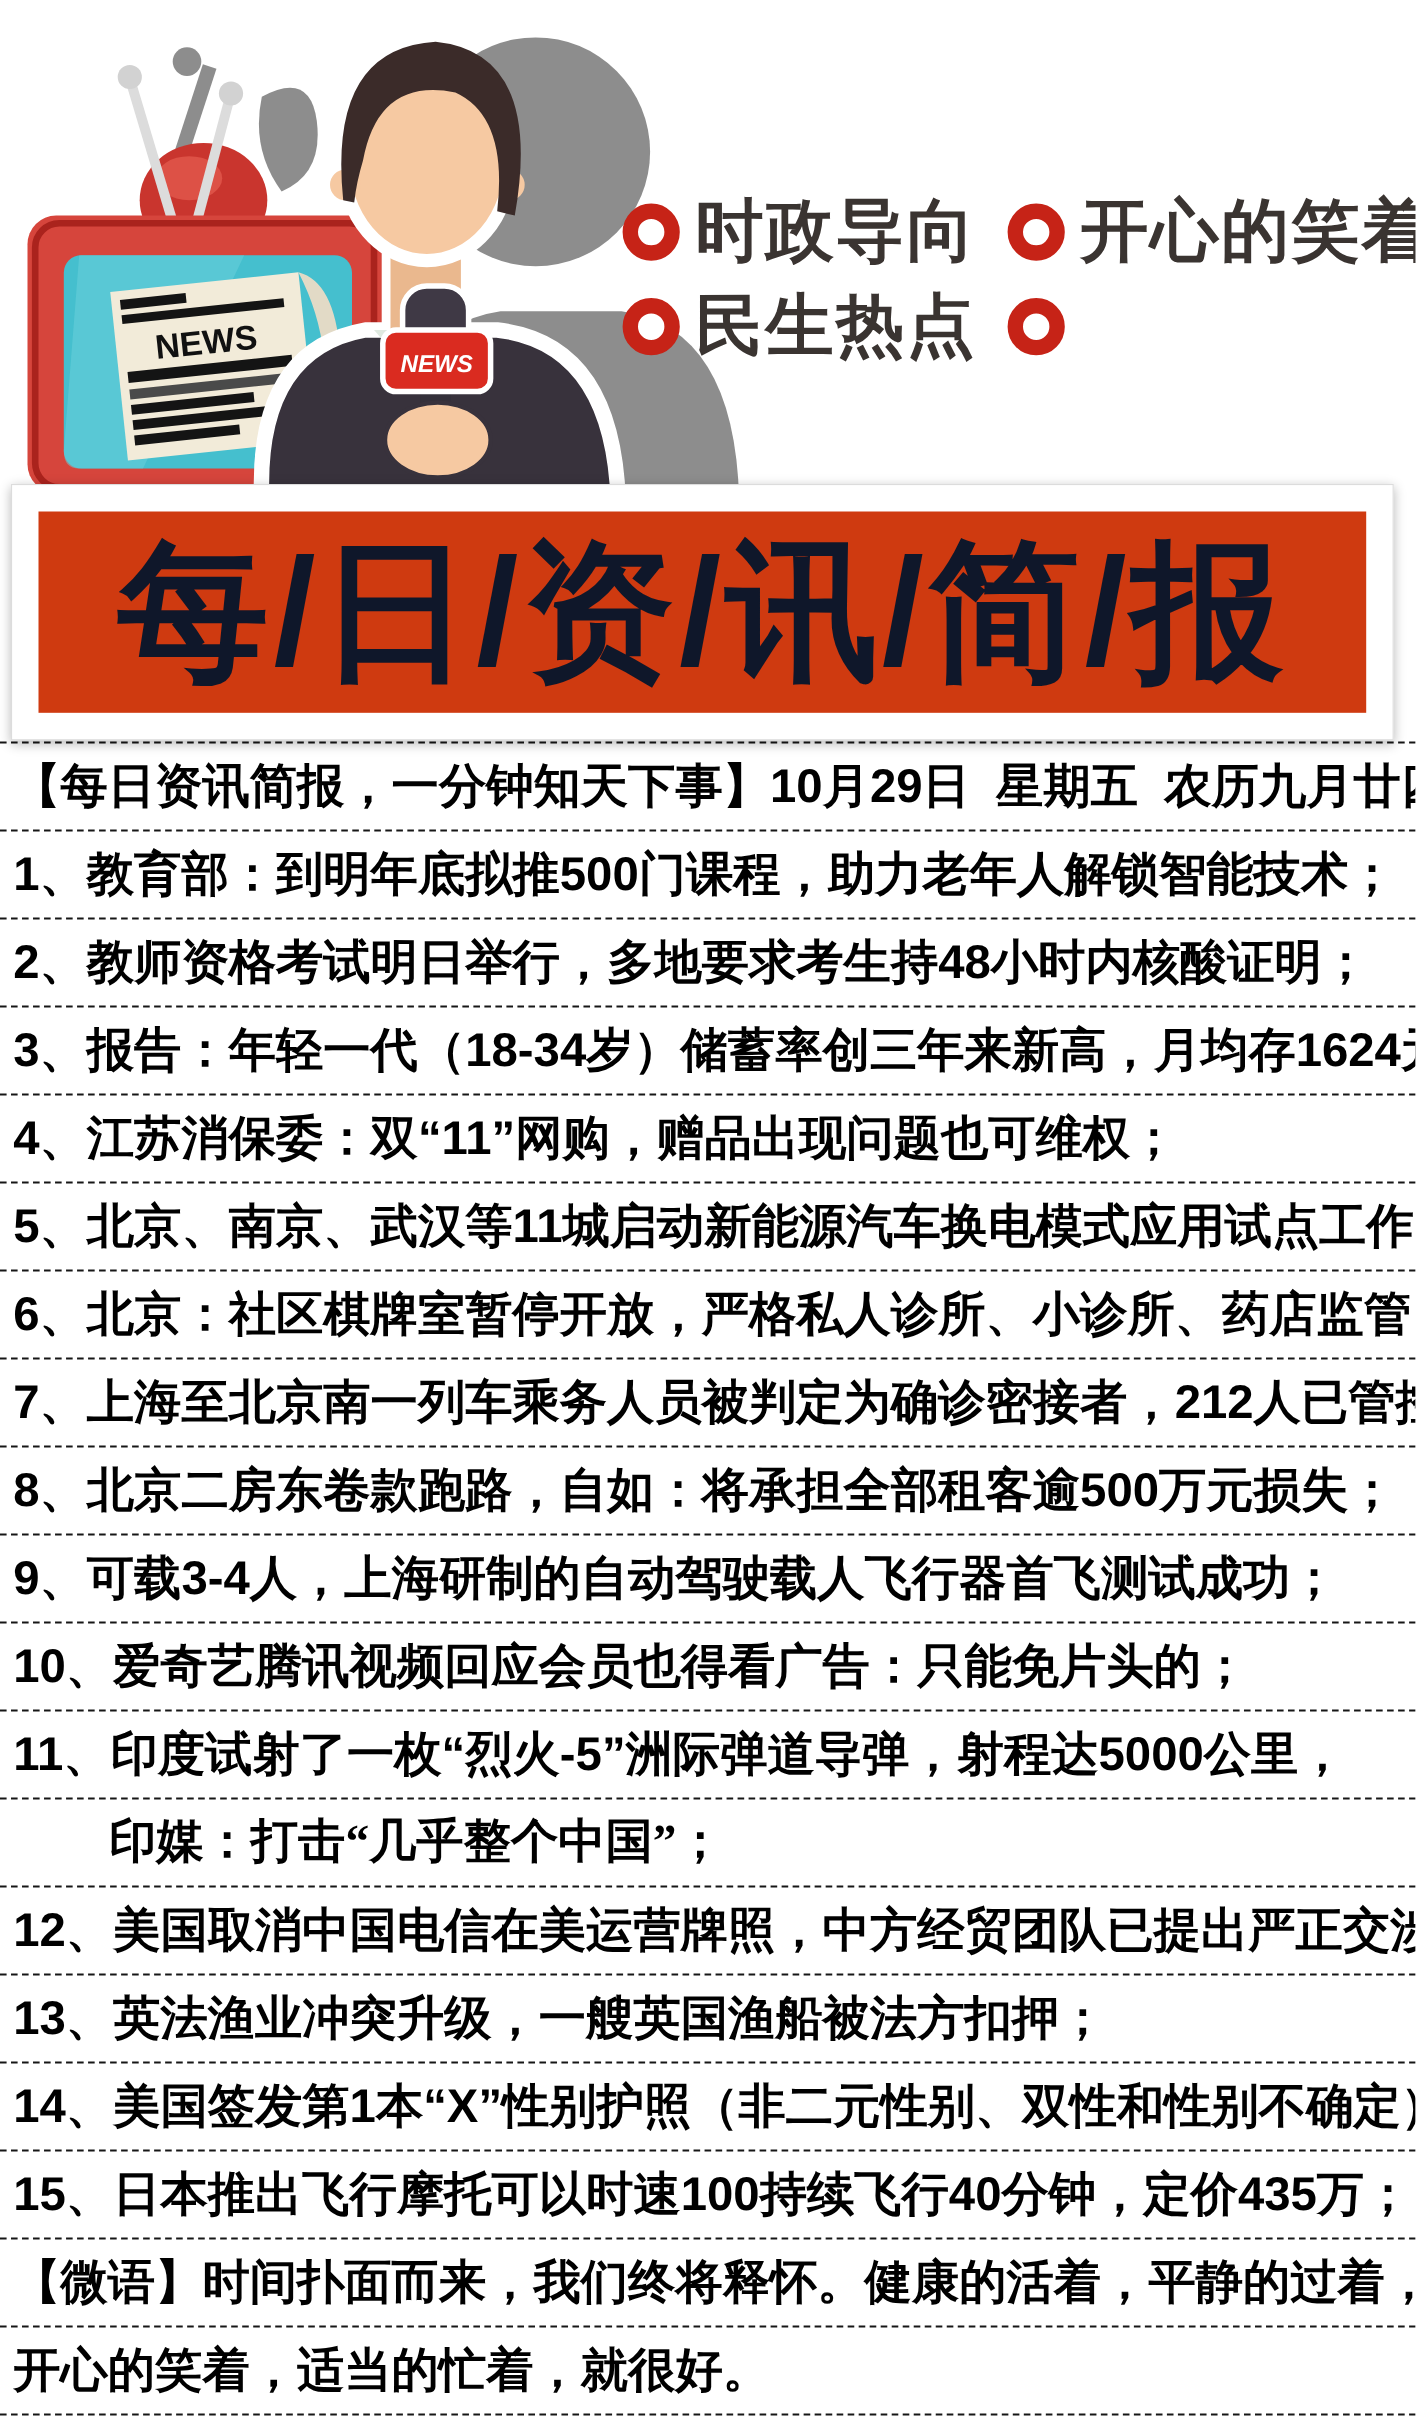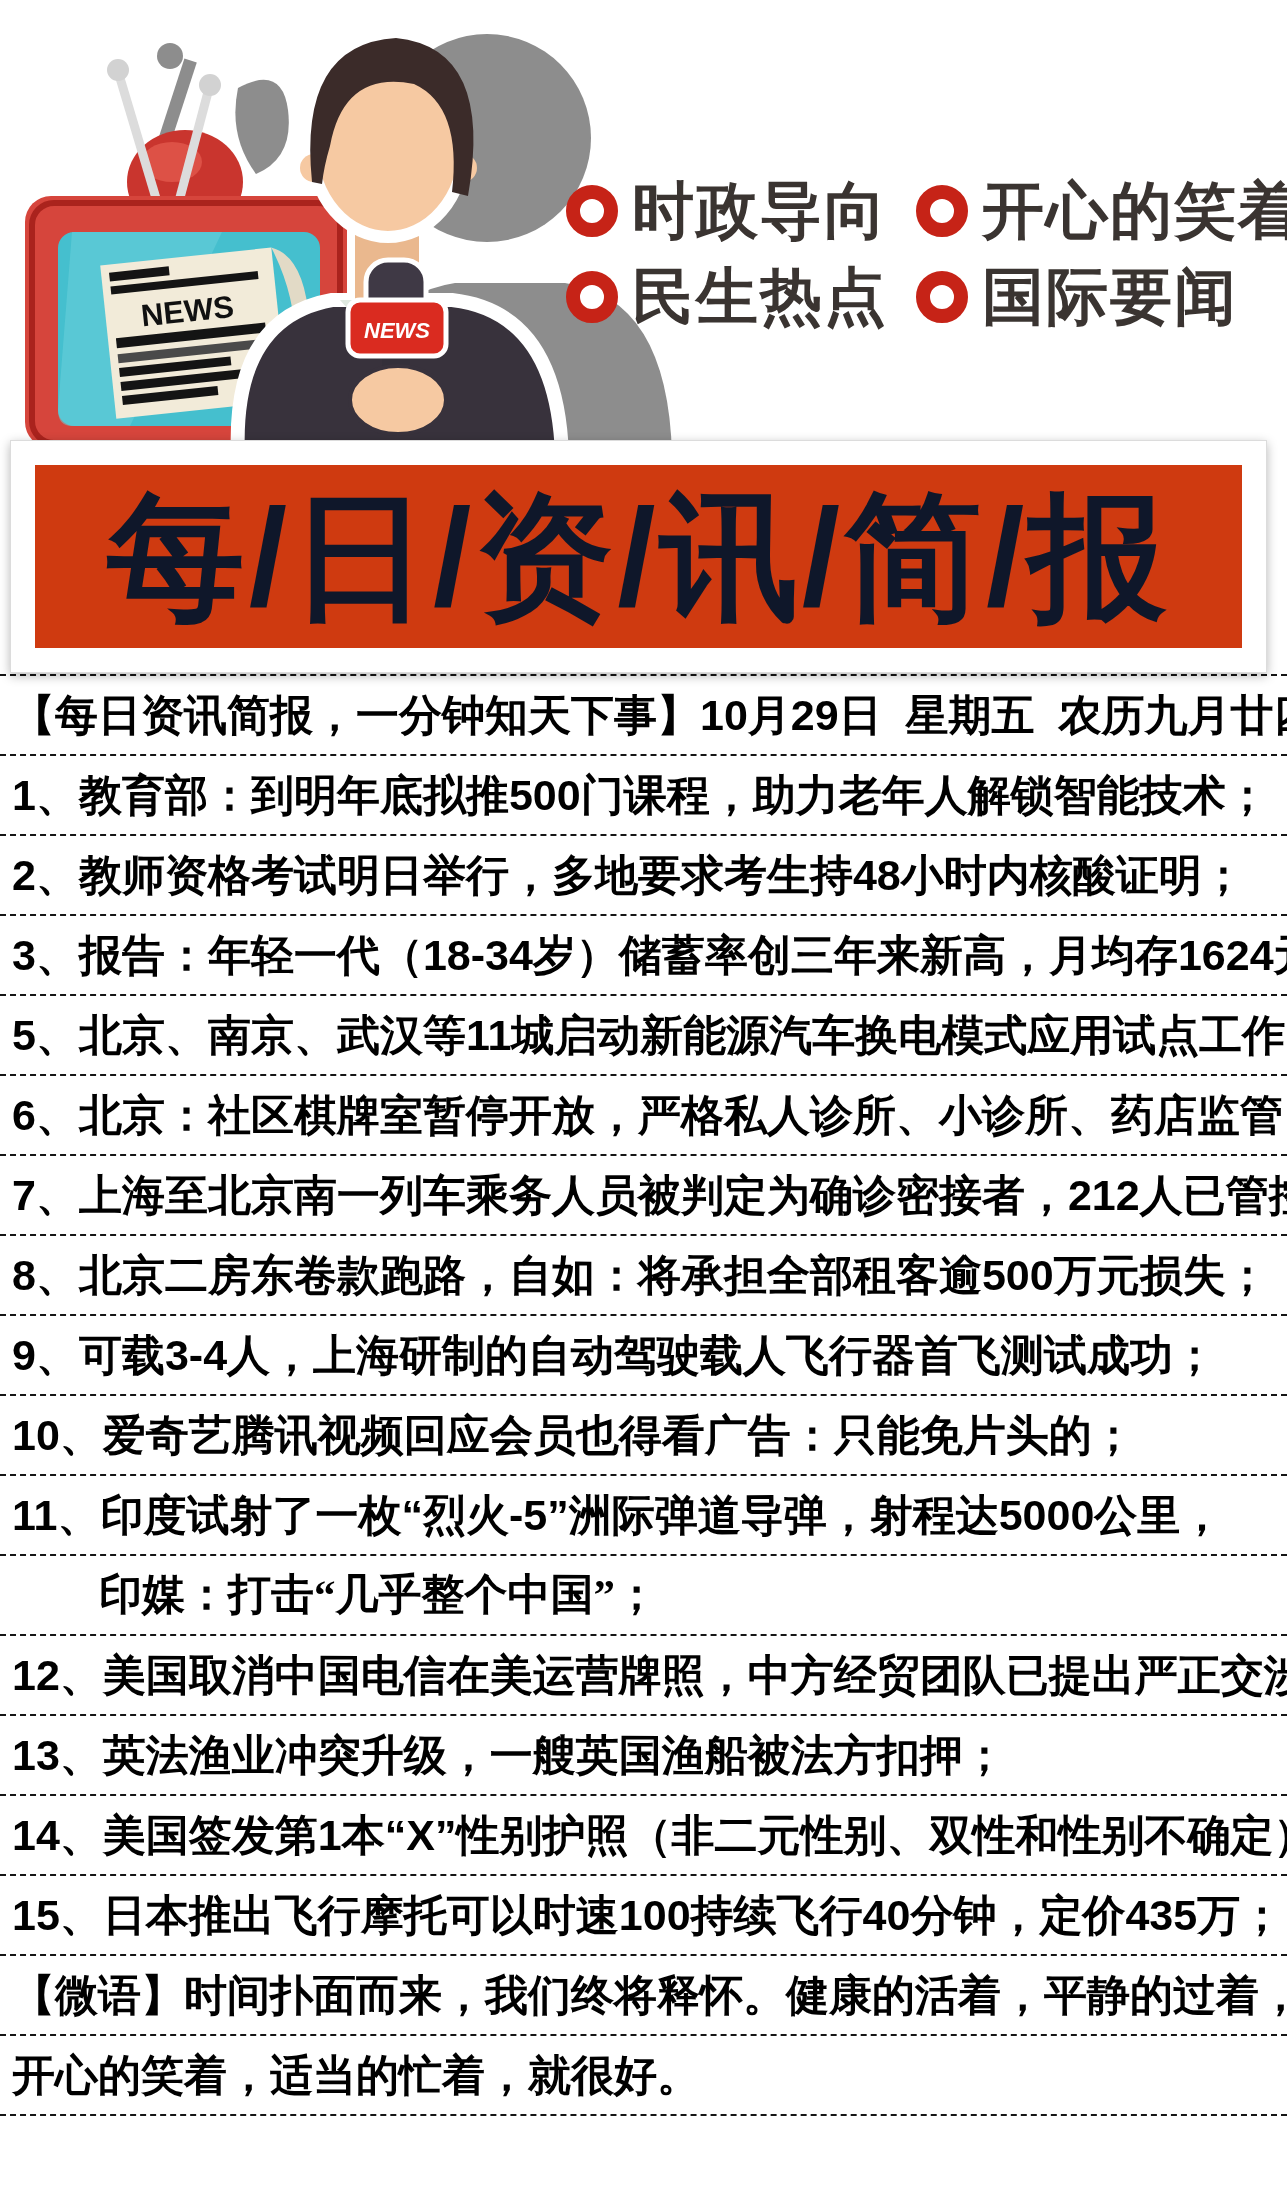--- a/index.html
+++ b/index.html
@@ -101,36 +101,36 @@
         <span class="tag-label">开心的笑着</span>
       </div>
     </div>
     <div class="tag-row">
       <div class="tag">
         <span class="tag-bullet"></span>
         <span class="tag-label">民生热点</span>
       </div>
       <div class="tag">
         <span class="tag-bullet"></span>
-        <span class="tag-label">国际要闻</span>
       </div>
     </div>
   </div>
 
   <div class="banner-wrap">
     <div class="banner-red">
       <span class="banner-title">每/日/资/讯/简/报</span>
     </div>
   </div>
 
   <div class="list">
     <div class="row">【每日资讯简报，一分钟知天下事】10月29日  星期五  农历九月廿四</div>
     <div class="row">1、教育部：到明年底拟推500门课程，助力老年人解锁智能技术；</div>
     <div class="row">2、教师资格考试明日举行，多地要求考生持48小时内核酸证明；</div>
     <div class="row">3、报告：年轻一代（18-34岁）储蓄率创三年来新高，月均存1624元</div>
+    <div class="row">4、江苏消保委：双“11”网购，赠品出现问题也可维权；</div>
     <div class="row">5、北京、南京、武汉等11城启动新能源汽车换电模式应用试点工作；</div>
     <div class="row">6、北京：社区棋牌室暂停开放，严格私人诊所、小诊所、药店监管；</div>
     <div class="row">7、上海至北京南一列车乘务人员被判定为确诊密接者，212人已管控；</div>
     <div class="row">8、北京二房东卷款跑路，自如：将承担全部租客逾500万元损失；</div>
     <div class="row">9、可载3-4人，上海研制的自动驾驶载人飞行器首飞测试成功；</div>
     <div class="row">10、爱奇艺腾讯视频回应会员也得看广告：只能免片头的；</div>
     <div class="row">11、印度试射了一枚“烈火-5”洲际弹道导弹，射程达5000公里，</div>
     <div class="row indent">印媒：打击“几乎整个中国”；</div>
     <div class="row">12、美国取消中国电信在美运营牌照，中方经贸团队已提出严正交涉；</div>
     <div class="row">13、英法渔业冲突升级，一艘英国渔船被法方扣押；</div>

